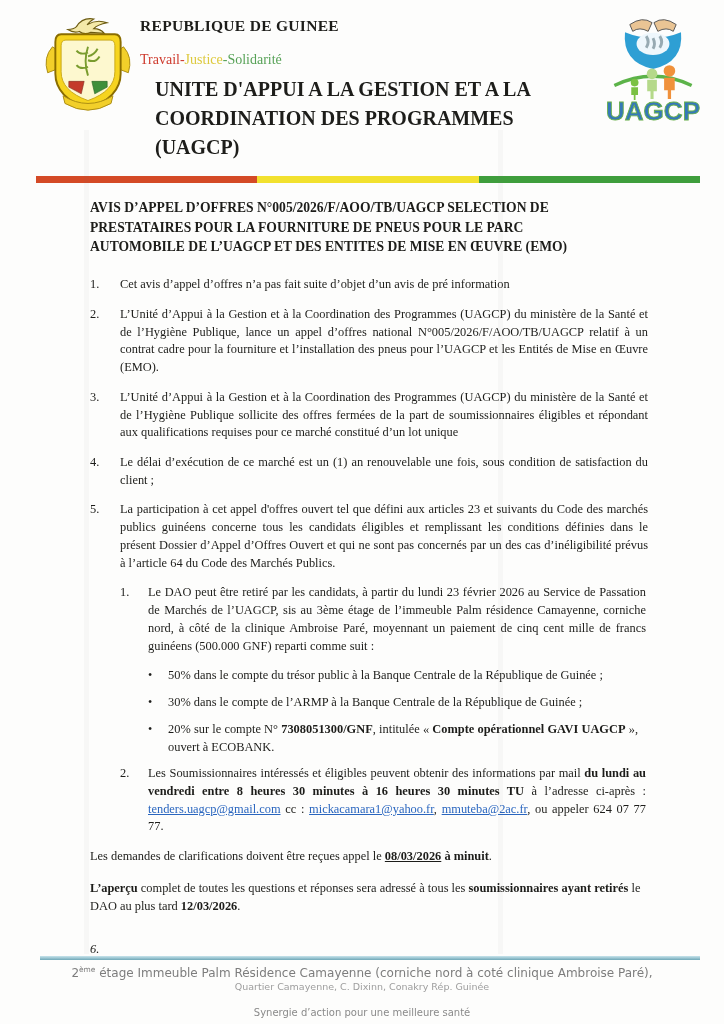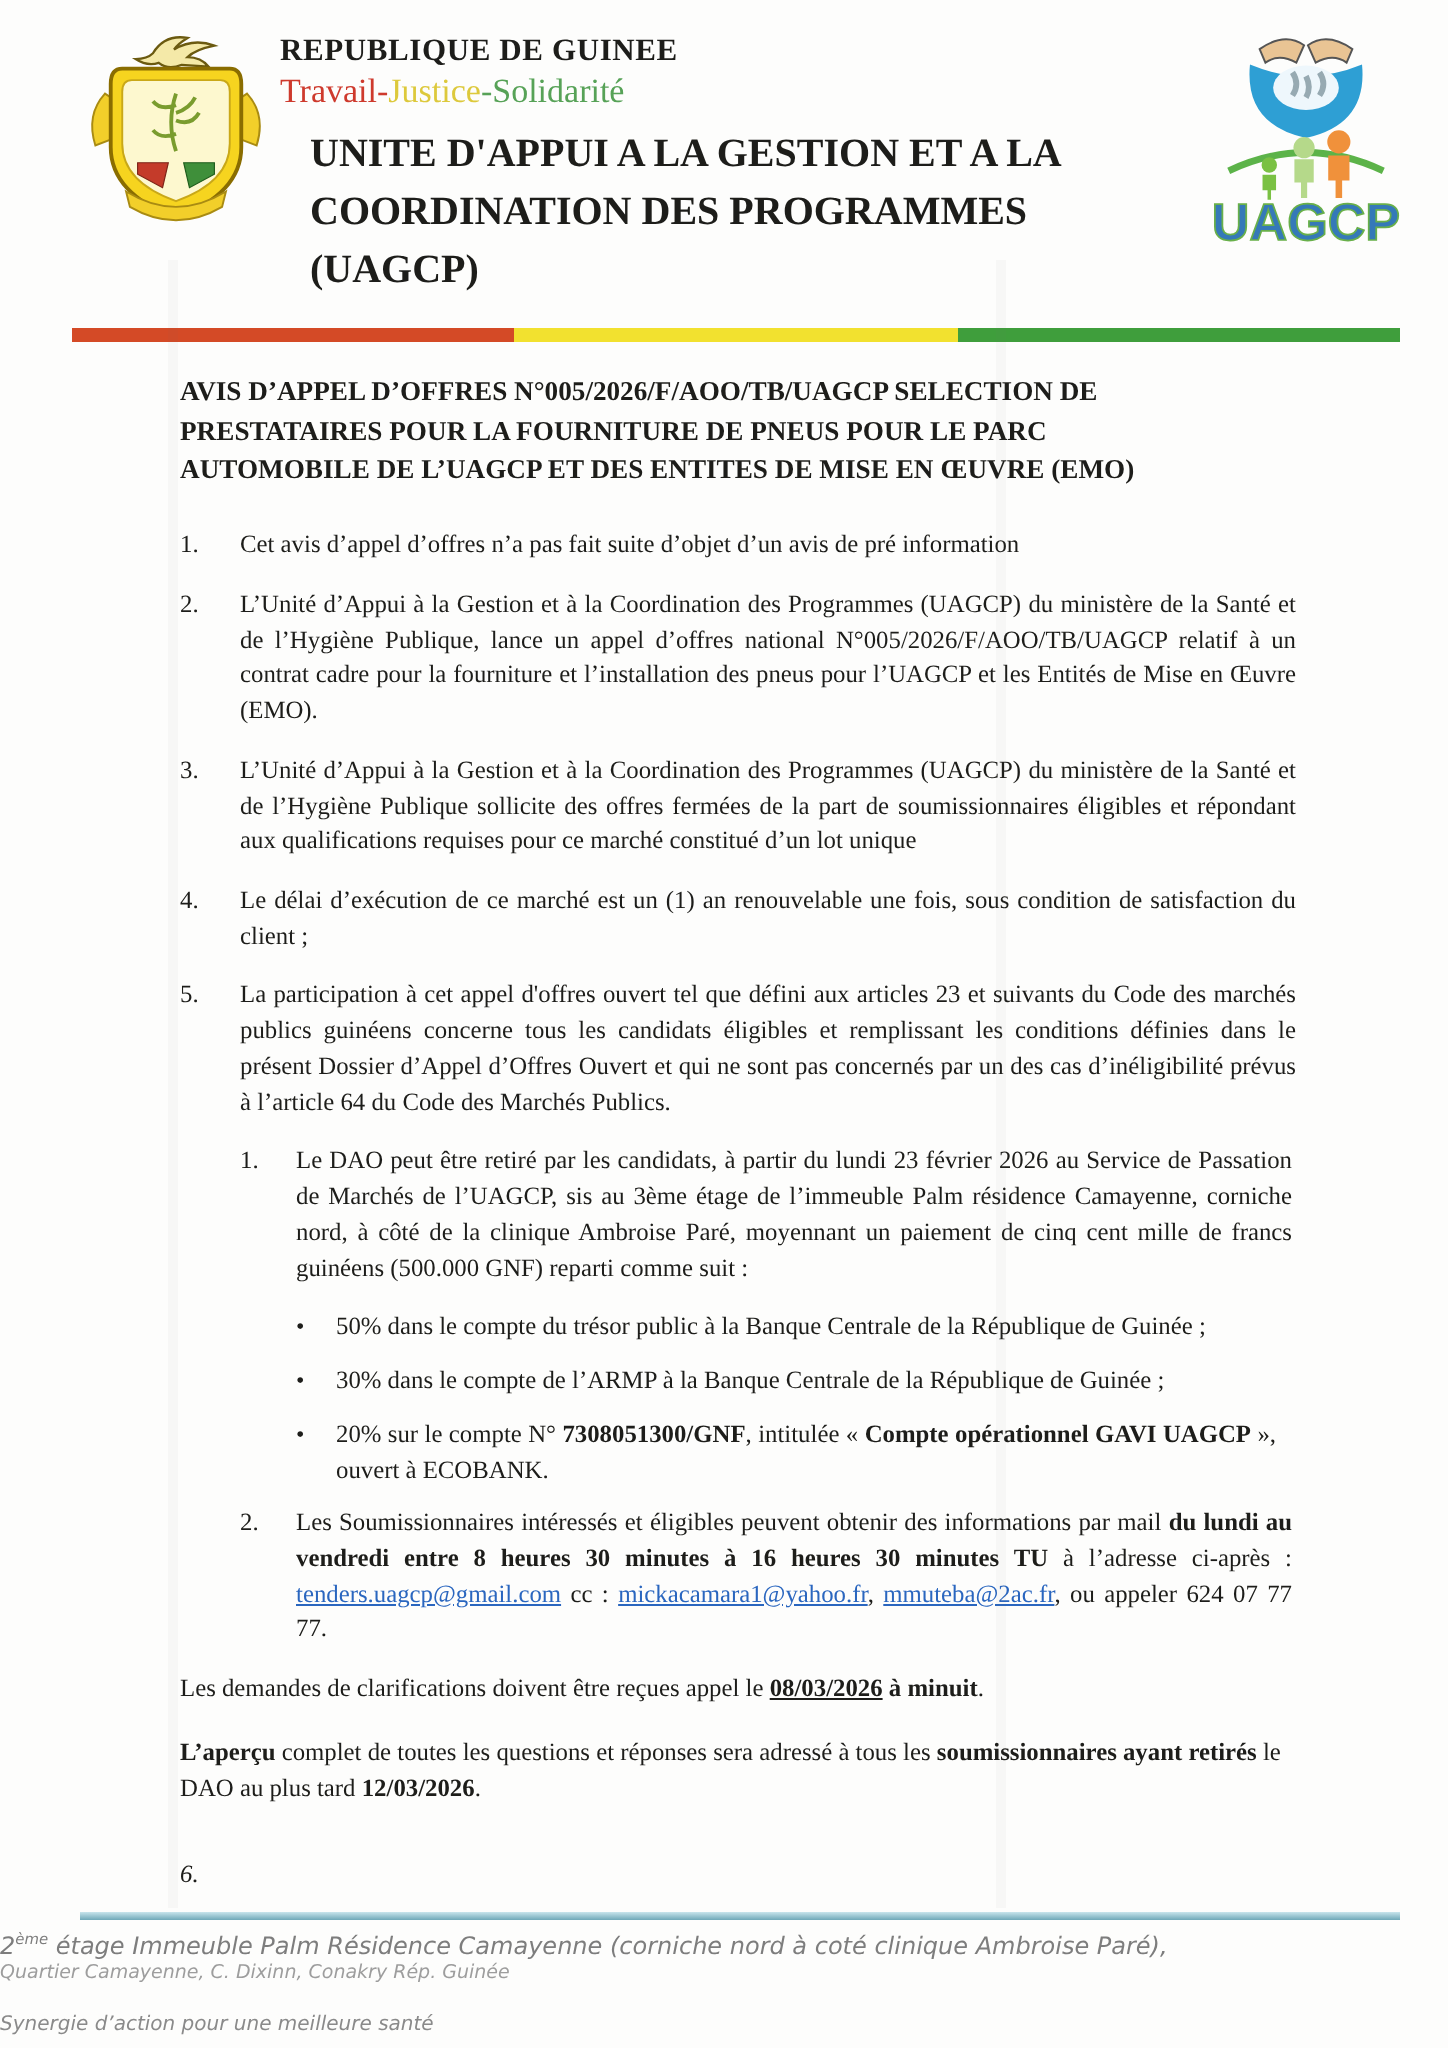--- a/index.html
+++ b/index.html
@@ -8,21 +8,21 @@
     background:#fdfdfc;color:#1d1d1a;
     font-family:"Liberation Serif",serif;
   }
   .scan-streak{position:absolute;top:130px;bottom:70px;width:5px;background:rgba(110,110,110,0.045);pointer-events:none;}
   
   .header{display:flex;align-items:flex-start;padding:12px 18px 0 40px;}
   .logo-left{flex:none;width:100px;}
   .logo-right{flex:none;width:104px;}
   .head-center{flex:1;padding-top:5px;}
   .republic{font-size:15.5px;font-weight:bold;letter-spacing:.3px;}
-  .motto{font-size:17px;margin-top:1px;}
+  .motto{font-size:14px;margin-top:17px;}
   .c-red{color:#ce3a2d;} .c-yellow{color:#ddc93c;} .c-green{color:#57a257;}
   .ministry{font-size:14px;font-weight:bold;margin-top:10px;}
   .unit{font-size:20px;font-weight:bold;margin:7px auto 8px auto;max-width:432px;line-height:1.45;}
   .tricolor{display:flex;height:7px;margin:6px 24px 0 36px;}
   .tricolor span{flex:1;}
   
   .doc-title{margin:15px 70px 0 90px;max-width:524px;font-size:13.6px;font-weight:bold;line-height:1.45;}
   
   .content{margin:19px 0 0 90px;font-size:12.4px;line-height:1.43;}
   .li{display:flex;margin-bottom:12px;}
@@ -35,22 +35,22 @@
   .bl{display:flex;margin-bottom:9px;}
   .bl .dot{width:20px;flex:none;font-size:12px;}
   .bl .txt{width:470px;text-align:justify;}
   .para{width:560px;margin:2px 0 14px 0;text-align:left;}
   .item6{margin-top:26px;}
   .item6 .num{font-style:italic;}
   .b{font-weight:bold;} .u{text-decoration:underline;}
   .lnk{color:#2a66bf;text-decoration:underline;cursor:pointer;}
   sup{font-size:.62em;}
   
-  .footer{position:absolute;left:0;right:0;bottom:6px;
-    font-family:"DejaVu Sans",sans-serif;font-style:italic;}
+  .footer{position:absolute;left:0;right:0;bottom:6px;text-align:center;
+    font-family:"DejaVu Sans",sans-serif;}
   .footer-line{height:4px;margin:0 24px 5px 40px;background:linear-gradient(#c8e4ec,#6fa8b8);}
   .f1{font-size:12px;color:#7d7d7d;}
   .f2{font-size:9.5px;color:#9d9d9d;margin-top:1px;}
   .f3{font-size:11px;font-weight:bold;color:#6e6e6e;margin-top:1px;}
   .f4{font-size:10px;color:#8a8a8a;margin-top:15px;}
 </style>
 </head>
 <body>
 
 <div class="scan-streak" style="left:84px;"></div>

